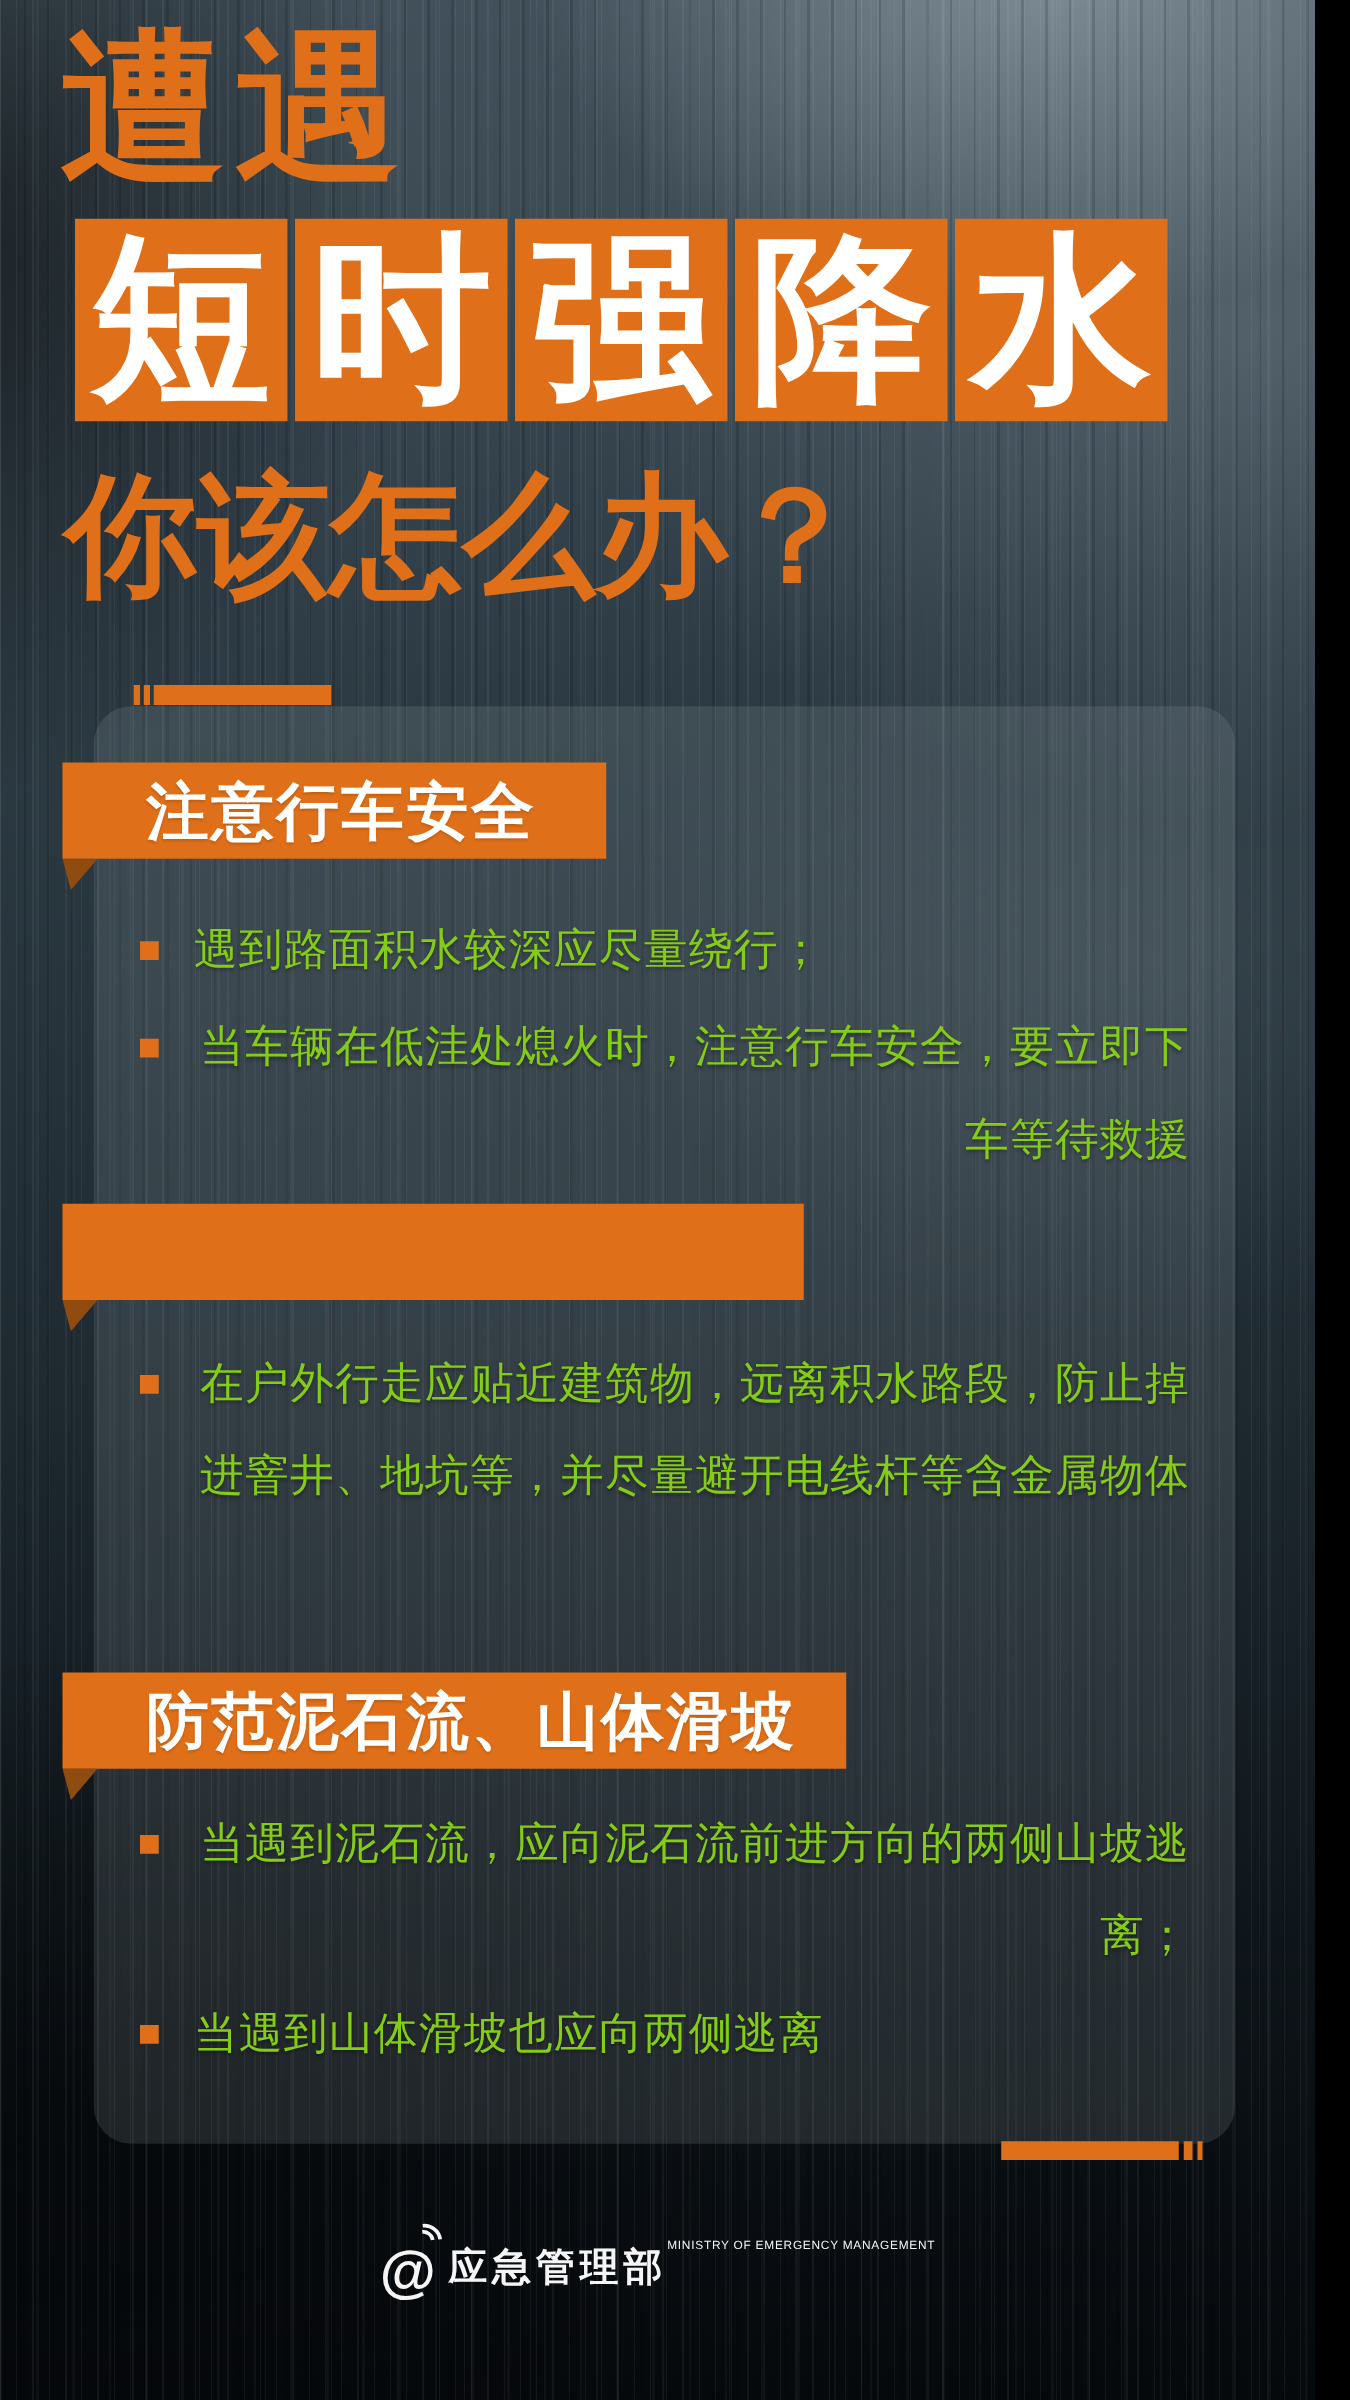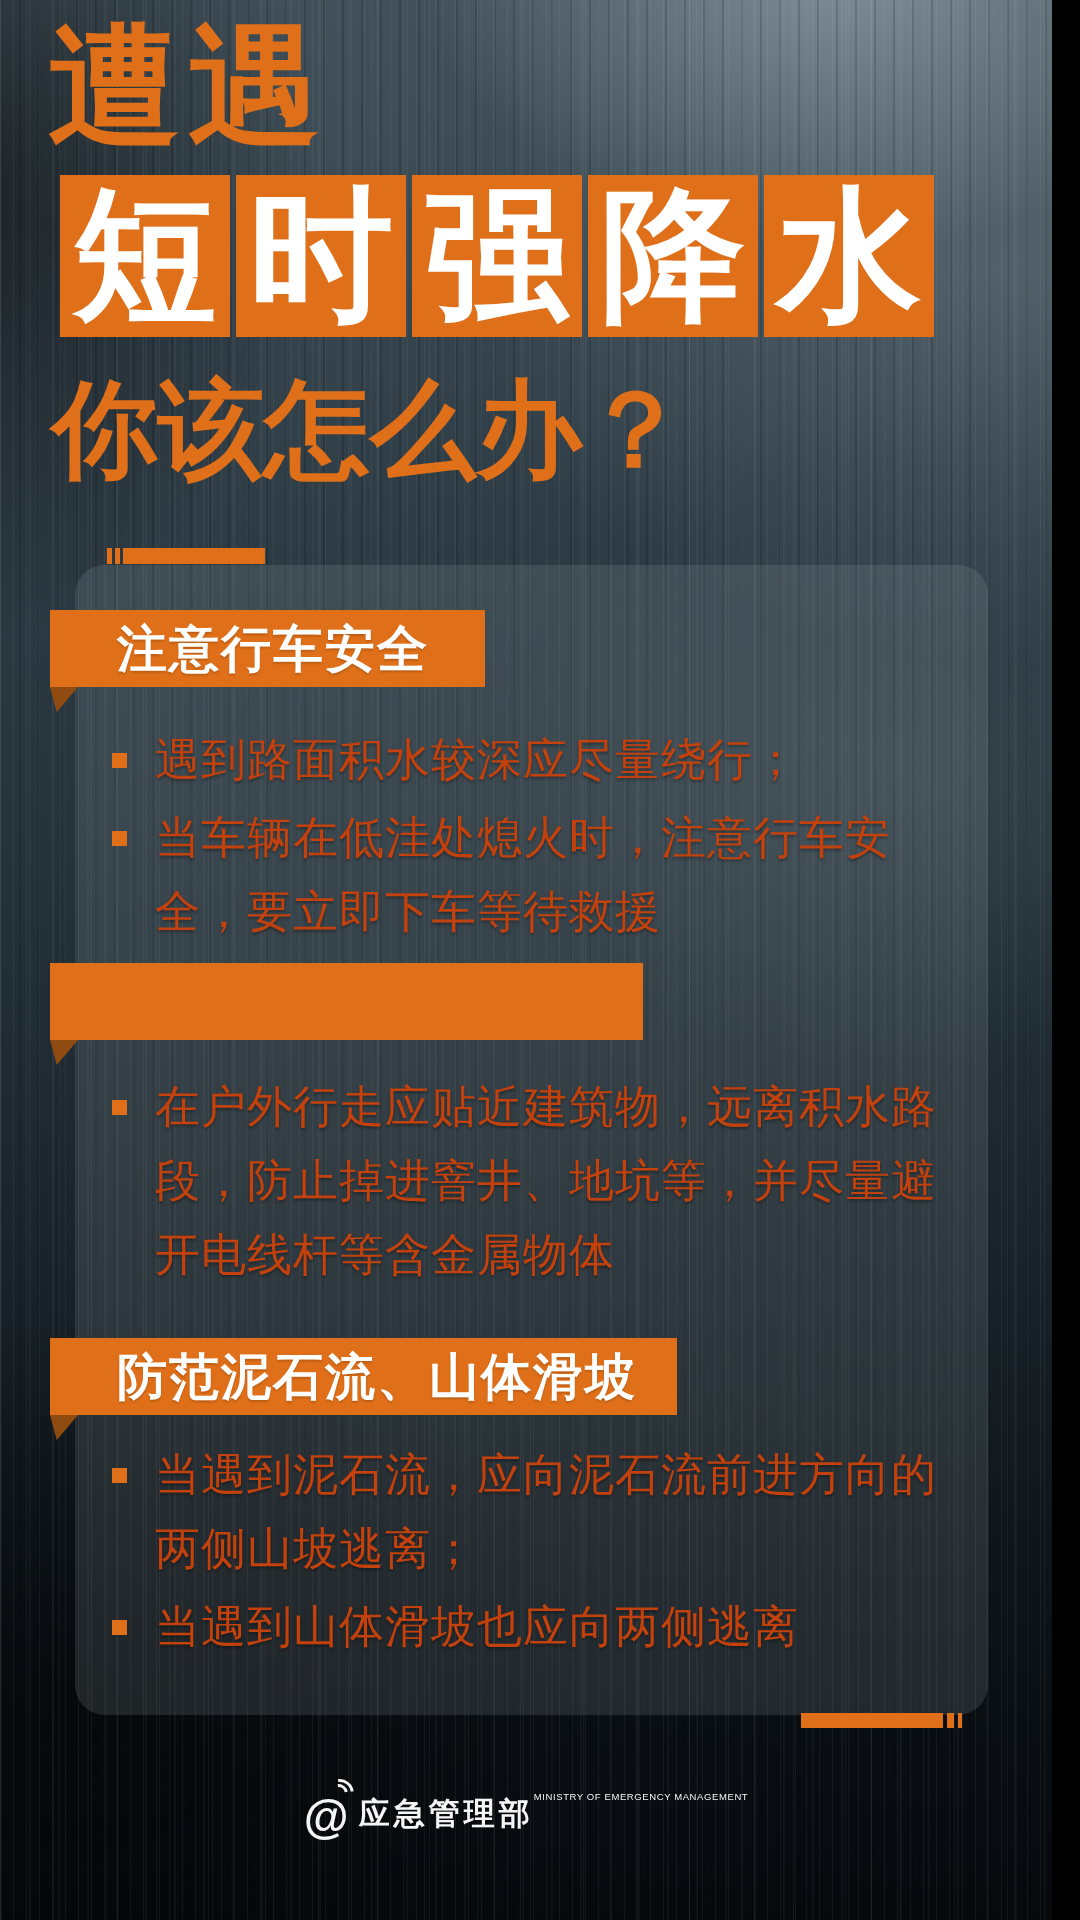--- a/index.html
+++ b/index.html
@@ -56,20 +56,21 @@
   .deco-bottom{position:absolute;right:26px;bottom:-13px;display:flex;gap:4px;align-items:center;}
   .deco-bottom .d-lg{width:142px;height:15px;background:var(--accent);display:block;}
   .deco-bottom .d-sm{width:7px;height:15px;background:var(--accent);display:block;}
   .deco-bottom .d-xs{width:4px;height:15px;background:var(--accent);display:block;}
   
   .panel{
     position:absolute;left:75px;top:565px;
     width:913px;height:1150px;
     background:rgba(158,170,176,.17);
     border-radius:30px;
+    text-align:right;
   }
   .banner{
     position:absolute;left:-25px;height:77px;
     background:var(--accent);
     display:flex;align-items:center;
     padding-left:67px;box-sizing:border-box;
   }
   .banner-text{
     color:#fff;font-size:50px;font-weight:800;letter-spacing:2px;line-height:1;
     text-shadow:0 2px 2px rgba(0,0,0,.15);
@@ -85,21 +86,21 @@
   .bullets{
     position:absolute;left:37px;width:840px;
     margin:0;padding:0;list-style:none;
   }
   .s1 .bullets{top:158px;}
   .s2 .bullets{top:505px;}
   .s3 .bullets{top:873px;}
   .bullet{display:flex;align-items:flex-start;margin:0 0 4px 0;}
   .sq{flex:none;width:15px;height:15px;background:var(--accent);margin:30px 28px 0 0;}
   .bt{
-    color:#c2410c;font-size:45px;line-height:74px;letter-spacing:1px;
+    color:#84cc16;font-size:35px;line-height:74px;letter-spacing:1px;
     text-shadow:0 2px 3px rgba(0,0,0,.35);
   }
   
   .footer{
     position:absolute;top:1788px;left:50%;transform:translateX(-50%);
     display:flex;align-items:flex-start;gap:7px;color:#fff;opacity:.96;
   }
   .at-wrap{position:relative;width:48px;height:54px;}
   .at{position:absolute;left:0;bottom:2px;font-size:46px;font-weight:700;line-height:1;color:#fff;}
   .arc{position:absolute;border:3px solid transparent;border-top-color:#fff;border-radius:50%;}

